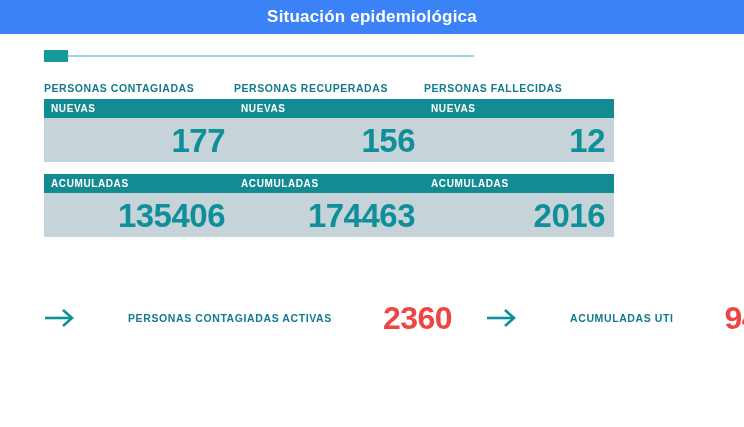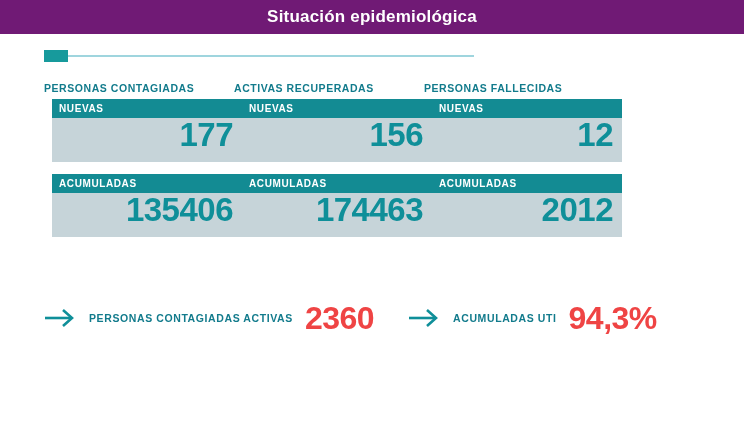--- a/index.html
+++ b/index.html
@@ -19,21 +19,21 @@
     height: 427px;
     background: #ffffff;
   }
   
   .header {
     position: absolute;
     left: 0;
     top: 0;
     width: 744px;
     height: 34px;
-    background: #701a75;
+    background: #3b82f6;
     display: flex;
     align-items: center;
     justify-content: center;
   }
   .header-title {
     color: #ffffff;
     font-size: 17px;
     font-weight: bold;
     letter-spacing: 0.2px;
   }
@@ -76,38 +76,37 @@
   .col-title {
     color: #127b8c;
     font-size: 10.5px;
     font-weight: bold;
     letter-spacing: 0.55px;
     margin-bottom: 5px;
   }
   .card {
     width: 190px;
     margin-bottom: 12px;
-    margin-left: 8px;
   }
   .card-label {
     background: #138b93;
     color: #ffffff;
     font-size: 10px;
     font-weight: bold;
     letter-spacing: 0.6px;
     padding: 4px 0 4px 7px;
     box-sizing: border-box;
     height: 19px;
     line-height: 11px;
   }
   .card-value-box {
     background: #c6d4d9;
     height: 44px;
     display: flex;
-    align-items: flex-start;
+    align-items: center;
     justify-content: flex-end;
     padding-right: 9px;
     box-sizing: border-box;
   }
   .card-value {
     color: #0f8f99;
     font-size: 33px;
     font-weight: bold;
     letter-spacing: -0.5px;
     line-height: 33px;
@@ -121,20 +120,21 @@
     left: 44px;
     top: 292px;
     width: 680px;
     height: 52px;
     display: flex;
     align-items: center;
   }
   .stat {
     display: flex;
     align-items: center;
+    gap: 39px;
   }
   .stat + .stat {
     margin-left: 34px;
   }
   .arrow-icon {
     width: 34px;
     height: 22px;
     display: inline-block;
     margin-right: 11px;
     flex: none;
@@ -181,21 +181,21 @@
       </div>
       <div class="card">
         <div class="card-label">ACUMULADAS</div>
         <div class="card-value-box">
           <span class="card-value big">135406</span>
         </div>
       </div>
     </div>
 
     <div class="col">
-      <div class="col-title">ACTIVAS RECUPERADAS</div>
+      <div class="col-title">PERSONAS RECUPERADAS</div>
       <div class="card">
         <div class="card-label">NUEVAS</div>
         <div class="card-value-box">
           <span class="card-value">156</span>
         </div>
       </div>
       <div class="card">
         <div class="card-label">ACUMULADAS</div>
         <div class="card-value-box">
           <span class="card-value big">174463</span>
@@ -207,21 +207,21 @@
       <div class="col-title">PERSONAS FALLECIDAS</div>
       <div class="card">
         <div class="card-label">NUEVAS</div>
         <div class="card-value-box">
           <span class="card-value">12</span>
         </div>
       </div>
       <div class="card">
         <div class="card-label">ACUMULADAS</div>
         <div class="card-value-box">
-          <span class="card-value big">2012</span>
+          <span class="card-value big">2016</span>
         </div>
       </div>
     </div>
 
   </div>
 
   <div class="footer">
 
     <div class="stat">
       <span class="arrow-icon">

